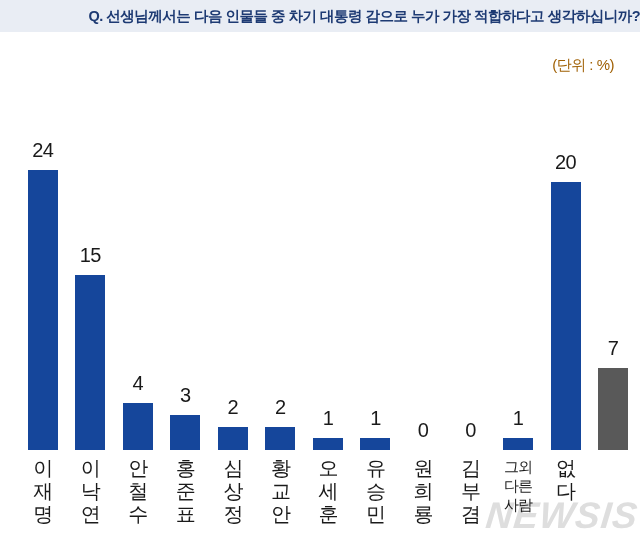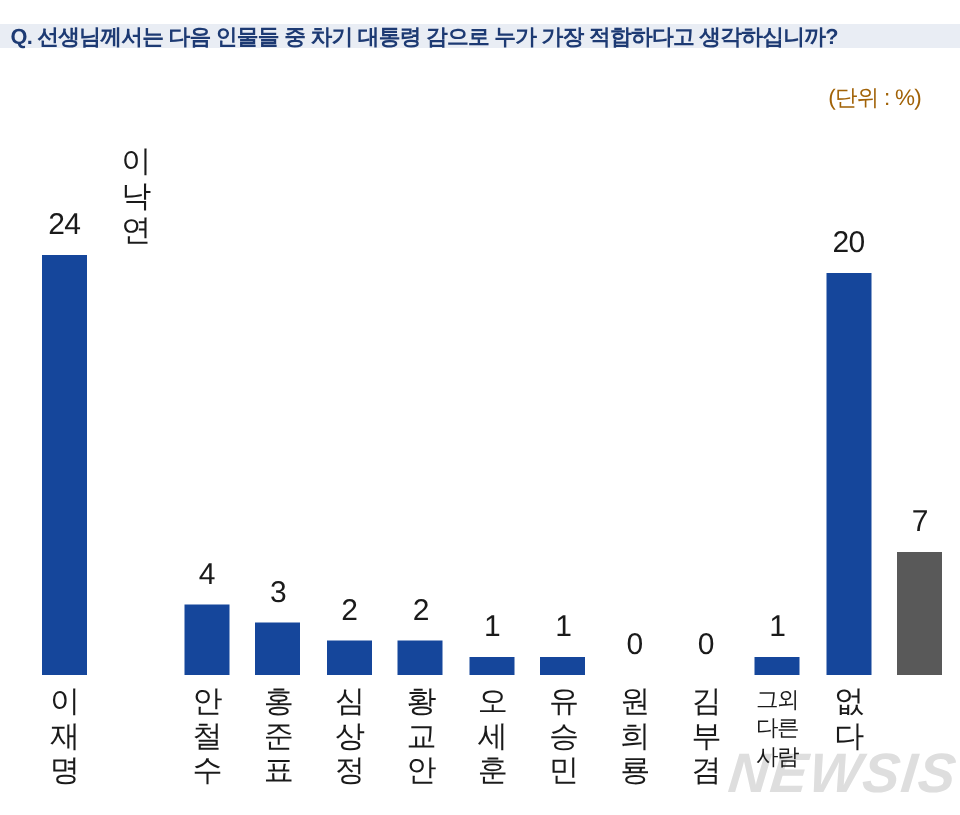--- a/index.html
+++ b/index.html
@@ -9,26 +9,27 @@
   }
   .canvas {
     position: relative;
     width: 640px;
     height: 543px;
     background: #ffffff;
     overflow: hidden;
   }
   .title-bar {
     position: absolute;
-    left: 0; top: 16px;
+    left: 0; top: 0;
     width: 100%;
-    height: 16px;
+    height: 32px;
     background: #e9edf4;
     display: flex;
     align-items: center;
+    justify-content: flex-end;
   }
   .title-bar .q {
     color: #1d3a73;
     font-weight: bold;
     font-size: 14.5px;
     padding-left: 7px;
     letter-spacing: -0.5px;
     white-space: nowrap;
   }
   .unit {
@@ -114,20 +115,24 @@
 
   <div class="plot" id="plot">
       <div class="col">
         <div class="stack">
           <div class="vlabel">24</div>
           <div class="bar" style="height: 280px; background: rgb(21, 70, 155);"></div>
         </div>
         <div class="clabel">이<br>재<br>명</div>
       </div>
       <div class="col">
+        <div class="stack">
+          <div class="vlabel">15</div>
+          <div class="bar" style="height: 175px; background: rgb(21, 70, 155);"></div>
+        </div>
         <div class="clabel">이<br>낙<br>연</div>
       </div>
       <div class="col">
         <div class="stack">
           <div class="vlabel">4</div>
           <div class="bar" style="height: 47px; background: rgb(21, 70, 155);"></div>
         </div>
         <div class="clabel">안<br>철<br>수</div>
       </div>
       <div class="col">

